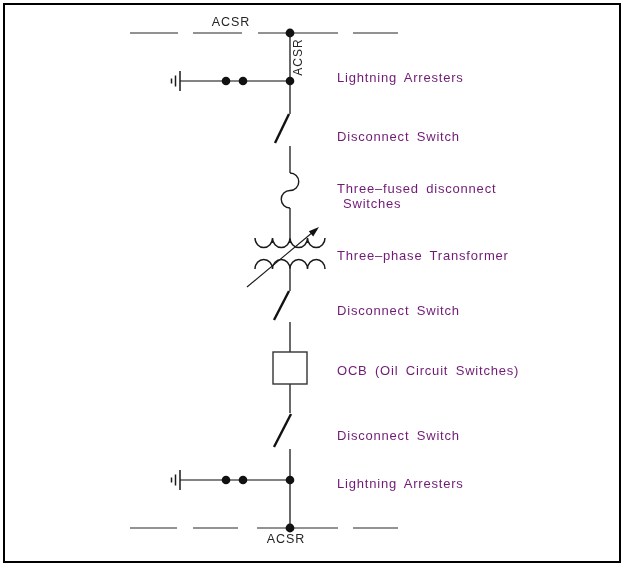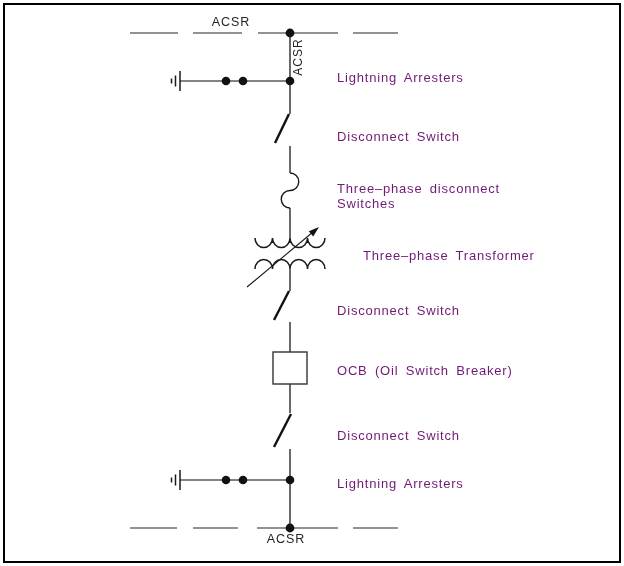--- a/index.html
+++ b/index.html
@@ -101,27 +101,27 @@
 </svg>
 
 <div class="acsr" style="left:231px;top:22px;">ACSR</div>
 
 <div class="acsr-vertical" style="left:298px;top:57px;">ACSR</div>
 
 <div class="lbl" style="top:77px;">Lightning Arresters</div>
 
 <div class="lbl" style="top:136px;">Disconnect Switch</div>
 
-<div class="lbl" style="top:188px;">Three–phase disconnect</div>
+<div class="lbl" style="top:188px;">Three–fused disconnect</div>
 
-<div class="lbl" style="top:203px;">Switches</div>
+<div class="lbl" style="top:203px;margin-left:6px;">Switches</div>
 
-<div class="lbl" style="top:255px;margin-left:26px;">Three–phase Transformer</div>
+<div class="lbl" style="top:255px;">Three–phase Transformer</div>
 
 <div class="lbl" style="top:310px;">Disconnect Switch</div>
 
-<div class="lbl" style="top:370px;">OCB (Oil Switch Breaker)</div>
+<div class="lbl" style="top:370px;">OCB (Oil Circuit Switches)</div>
 
 <div class="lbl" style="top:435px;">Disconnect Switch</div>
 
 <div class="lbl" style="top:483px;">Lightning Arresters</div>
 
 <div class="acsr" style="left:286px;top:539px;">ACSR</div>
 
 </body></html>

